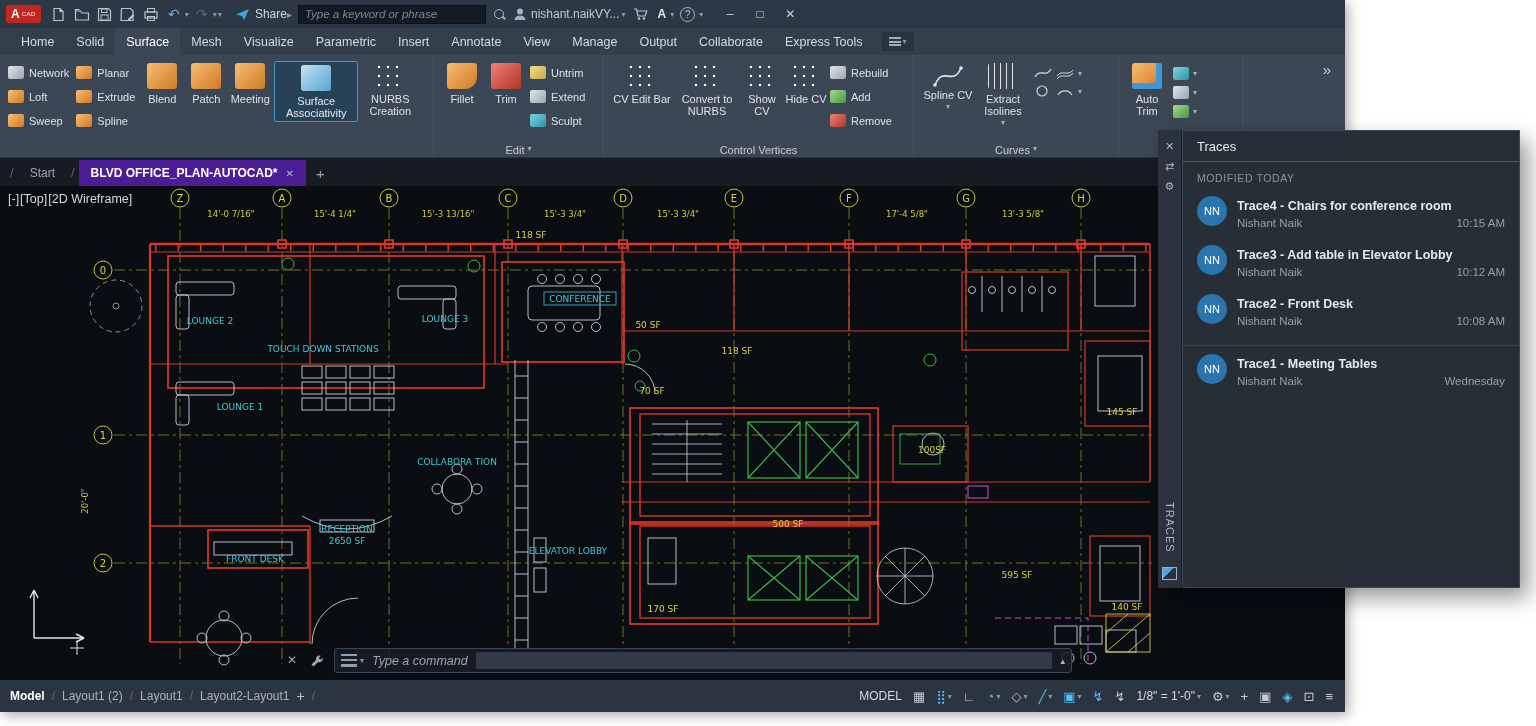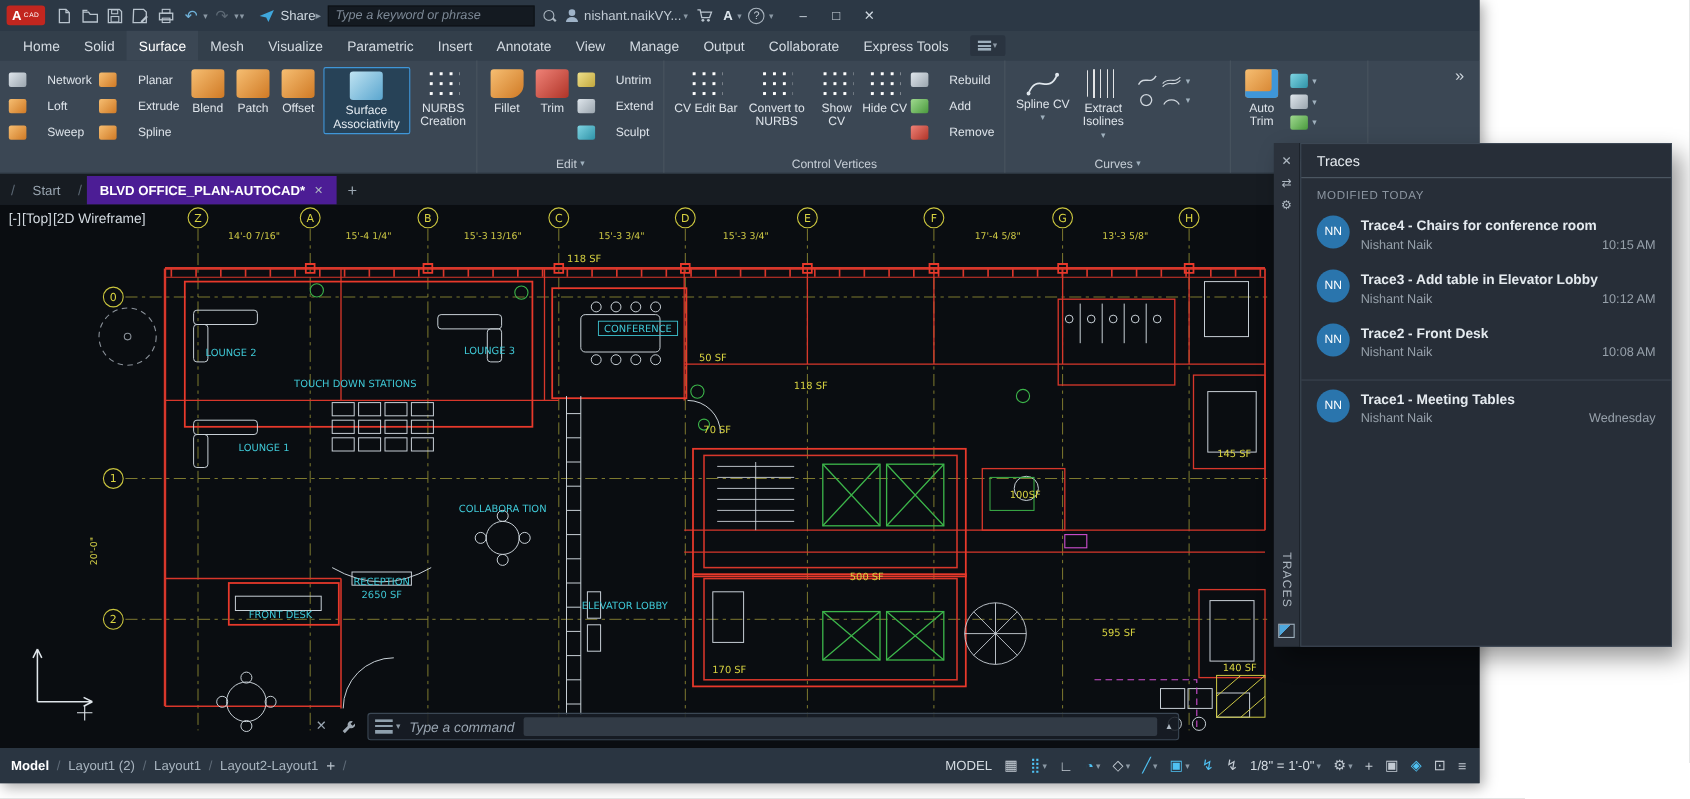--- a/index.html
+++ b/index.html
@@ -41,21 +41,21 @@
   .rtab.active { background:#3b4754; color:#fff; }
   .rtab-toggle { display:flex; align-items:center; gap:4px; background:#2a3440; margin:4px 0 4px 8px; padding:0 7px; border-radius:2px; }
   .rtab-toggle .bars { width:12px; height:9px; background:linear-gradient(#9fb0bd 0 2px, transparent 2px 4px, #9fb0bd 4px 6px, transparent 6px 7px, #9fb0bd 7px 9px); }
 
   
   .ribbon { height:103px; background:#3b4754; display:flex; position:relative; border-bottom:1px solid #2a323c; }
   .panel { position:relative; display:flex; align-items:flex-start; padding:4px 4px 16px 6px; border-right:1px solid #49545f; }
   .plabel { position:absolute; bottom:1px; left:0; right:0; text-align:center; font-size:11px; color:#c6ced6; display:flex; justify-content:center; gap:3px; }
   .pdd { font-size:8px; color:#9fb0bd; }
   .vstack { display:flex; flex-direction:column; gap:3px; margin:3px 5px 0 2px; }
-  .sbtn { display:flex; align-items:center; gap:19px; font-size:11px; color:#dde3e9; height:21px; white-space:nowrap; }
+  .sbtn { display:flex; align-items:center; gap:5px; font-size:11px; color:#dde3e9; height:21px; white-space:nowrap; }
   .ic { width:16px; height:13px; border-radius:2px; flex:0 0 auto; }
   .or { background:linear-gradient(135deg,#f6be72,#d07a25); }
   .te { background:linear-gradient(135deg,#7fd4e2,#2f93a8); }
   .gr { background:linear-gradient(135deg,#dfe6ec,#9aa5ae); }
   .gn { background:linear-gradient(135deg,#9fd98f,#4a9a3d); }
   .rd { background:linear-gradient(135deg,#ef8277,#b03428); }
   .yl { background:linear-gradient(135deg,#efe08a,#c2a83e); }
   .bbtn { display:flex; flex-direction:column; align-items:center; text-align:center; font-size:11px; line-height:12px; color:#dde3e9; width:44px; padding-top:4px; }
   .bic { width:30px; height:26px; border-radius:3px; margin-bottom:4px; flex:0 0 auto; }
   .dots { background-image:radial-gradient(circle at 4px 4px, #fff 1.3px, transparent 1.6px); background-size:9px 9px; }
@@ -262,21 +262,21 @@
       <div class="bbtn">
             <span class="bic or"></span>
             <span>Blend</span>
           </div>
       <div class="bbtn">
             <span class="bic or"></span>
             <span>Patch</span>
           </div>
       <div class="bbtn">
             <span class="bic or"></span>
-            <span>Offset</span>
+            <span>Meeting</span>
           </div>
       <div class="assoc">
             <span class="bic link"></span>
             <span>Surface Associativity</span>
           </div>
       <div class="bbtn" style="width:56px">
             <span class="bic te dots"></span>
             <span>NURBS Creation</span>
           </div>
     </div>

